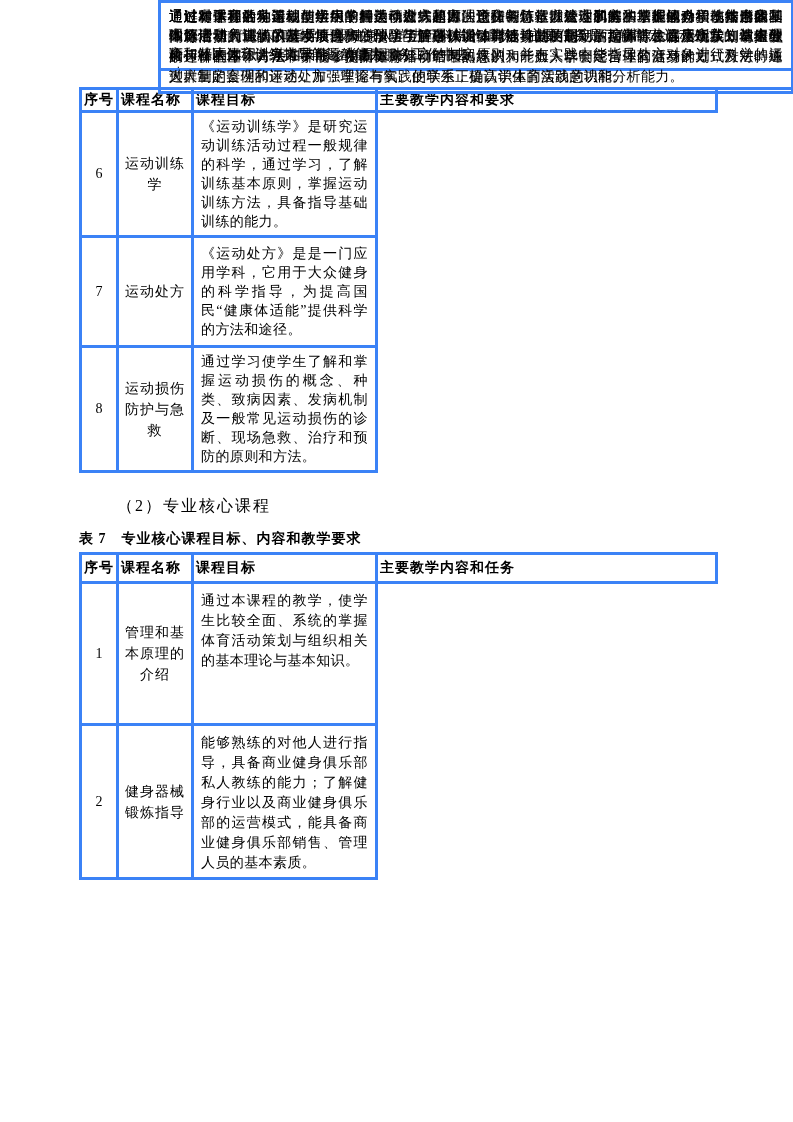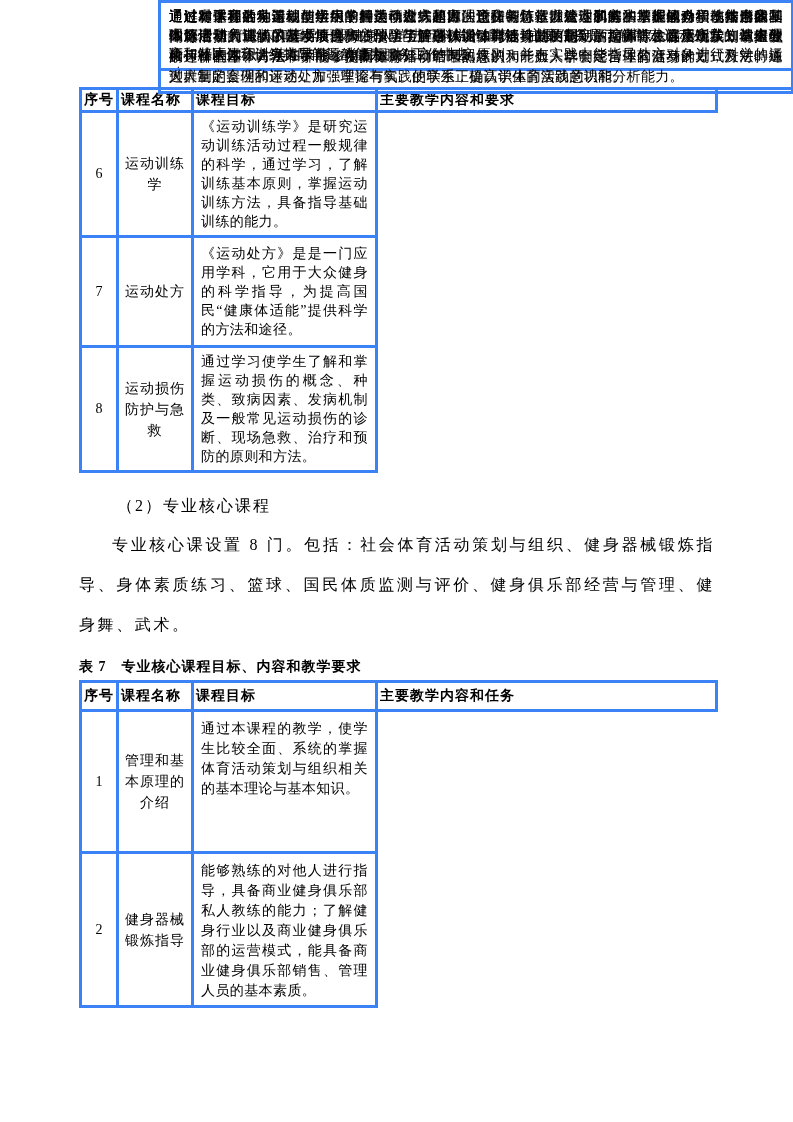--- a/index.html
+++ b/index.html
@@ -138,21 +138,20 @@
         <tr class="r3">
           <td class="no">8</td>
           <td class="name">运动损伤防护与急救</td>
           <td class="goal">通过学习使学生了解和掌握运动损伤的概念、种类、致病因素、发病机制及一般常见运动损伤的诊断、现场急救、治疗和预防的原则和方法。</td>
           <td class="content">了解和掌握常见运动型疾病的种类、发病原因、预防与急救方法；了解和掌握运动损伤按摩的基本原理和方法；了解慢性疾病的预防与管理技能；能够将其运用到运动训练、临床实践、健康教育与社区体育健身指导等运动健康服务工作中去。</td>
         </tr>
       </tbody>
     </table>
 
     <div class="heading">（2）专业核心课程</div>
-    <p class="para">专业核心课设置 8 门。包括：社会体育活动策划与组织、健身器械锻炼指导、身体素质练习、篮球、国民体质监测与评价、健身俱乐部经营与管理、健身舞、武术。</p>
 
     <div class="caption">表 7　专业核心课程目标、内容和教学要求</div>
 
     <table class="tbl t2">
       <colgroup>
         <col style="width:37px">
           <col style="width:75px">
           <col style="width:184px">
           <col style="width:340px">
       </colgroup>

